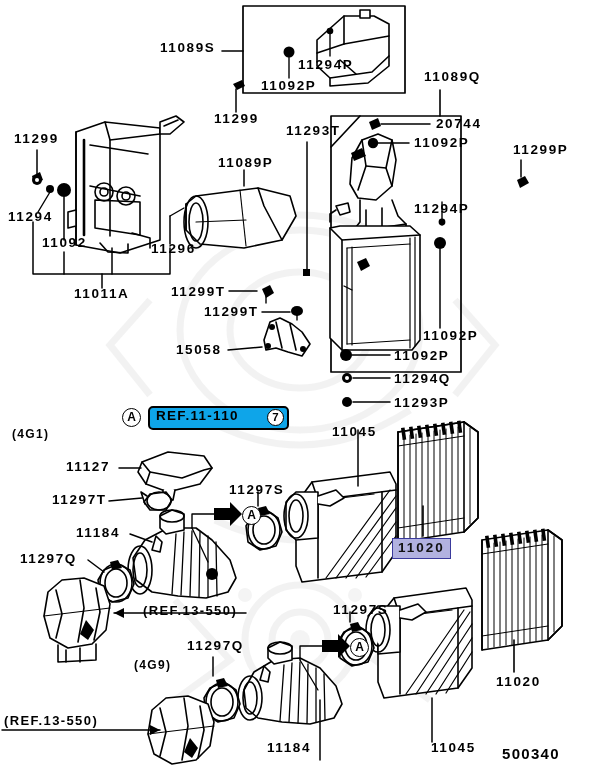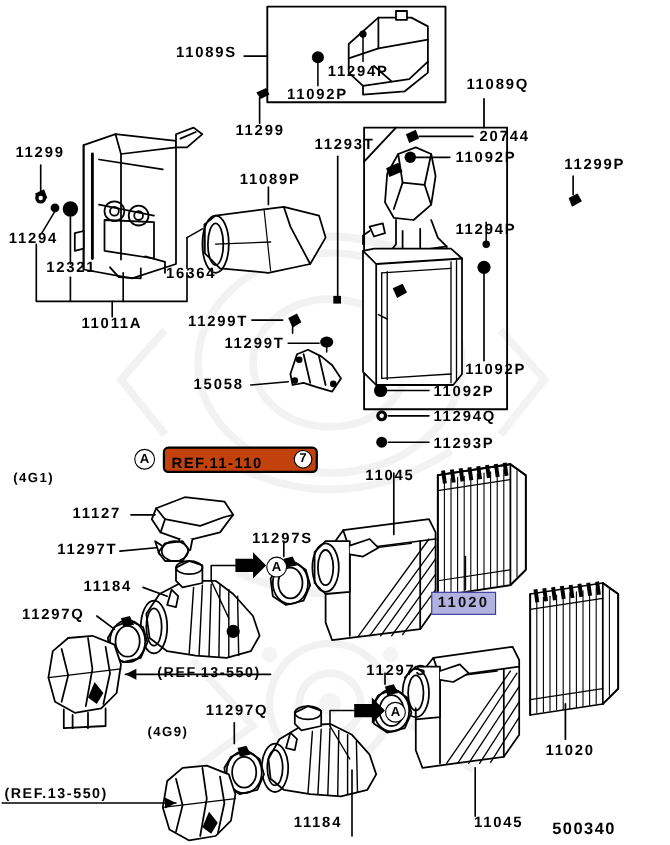--- a/index.html
+++ b/index.html
@@ -85,25 +85,25 @@
     text-align: center;
     line-height: 14px;
     color: #000;
     background: #fff;
   }
   
   .ref-box {
     position: absolute;
     border: 2px solid #000;
     border-radius: 5px;
-    background: #c2410c;
+    background: #0ea5e9;
     height: 24px;
     box-sizing: border-box;
     display: flex;
-    align-items: flex-end;
+    align-items: flex-start;
     padding: 0 6px;
   }
   .ref-box .ref-txt {
     font-size: 13.5px;
     font-weight: 700;
     letter-spacing: 1.3px;
     color: #000;
     white-space: nowrap;
   }
   .diag-id {
@@ -499,22 +499,22 @@
     <span class="lbl" style="left:424px; top:70px;">11089Q</span>
     <span class="lbl" style="left:214px; top:112px;">11299</span>
     <span class="lbl" style="left:436px; top:117px;">20744</span>
     <span class="lbl" style="left:14px; top:132px;">11299</span>
     <span class="lbl" style="left:286px; top:124px;">11293T</span>
     <span class="lbl" style="left:414px; top:136px;">11092P</span>
     <span class="lbl" style="left:470px; top:143px;margin-left:43px;">11299P</span>
     <span class="lbl" style="left:218px; top:156px;">11089P</span>
     <span class="lbl" style="left:414px; top:202px;">11294P</span>
     <span class="lbl" style="left:8px; top:210px;">11294</span>
-    <span class="lbl" style="left:42px; top:236px;">12321</span>
-    <span class="lbl" style="left:151px; top:242px;">16364</span>
+    <span class="lbl" style="left:42px; top:236px;">11092</span>
+    <span class="lbl" style="left:151px; top:242px;">11296</span>
     <span class="lbl" style="left:74px; top:287px;">11011A</span>
     <span class="lbl" style="left:171px; top:285px;">11299T</span>
     <span class="lbl" style="left:423px; top:329px;">11092P</span>
     <span class="lbl" style="left:204px; top:305px;">11299T</span>
     <span class="lbl" style="left:394px; top:349px;">11092P</span>
     <span class="lbl" style="left:176px; top:343px;">15058</span>
     <span class="lbl" style="left:394px; top:372px;">11294Q</span>
     <span class="lbl" style="left:394px; top:396px;">11293P</span>
     <span class="lbl" style="left:332px; top:425px;">11045</span>
     <span class="lbl" style="left:66px; top:460px;">11127</span>

